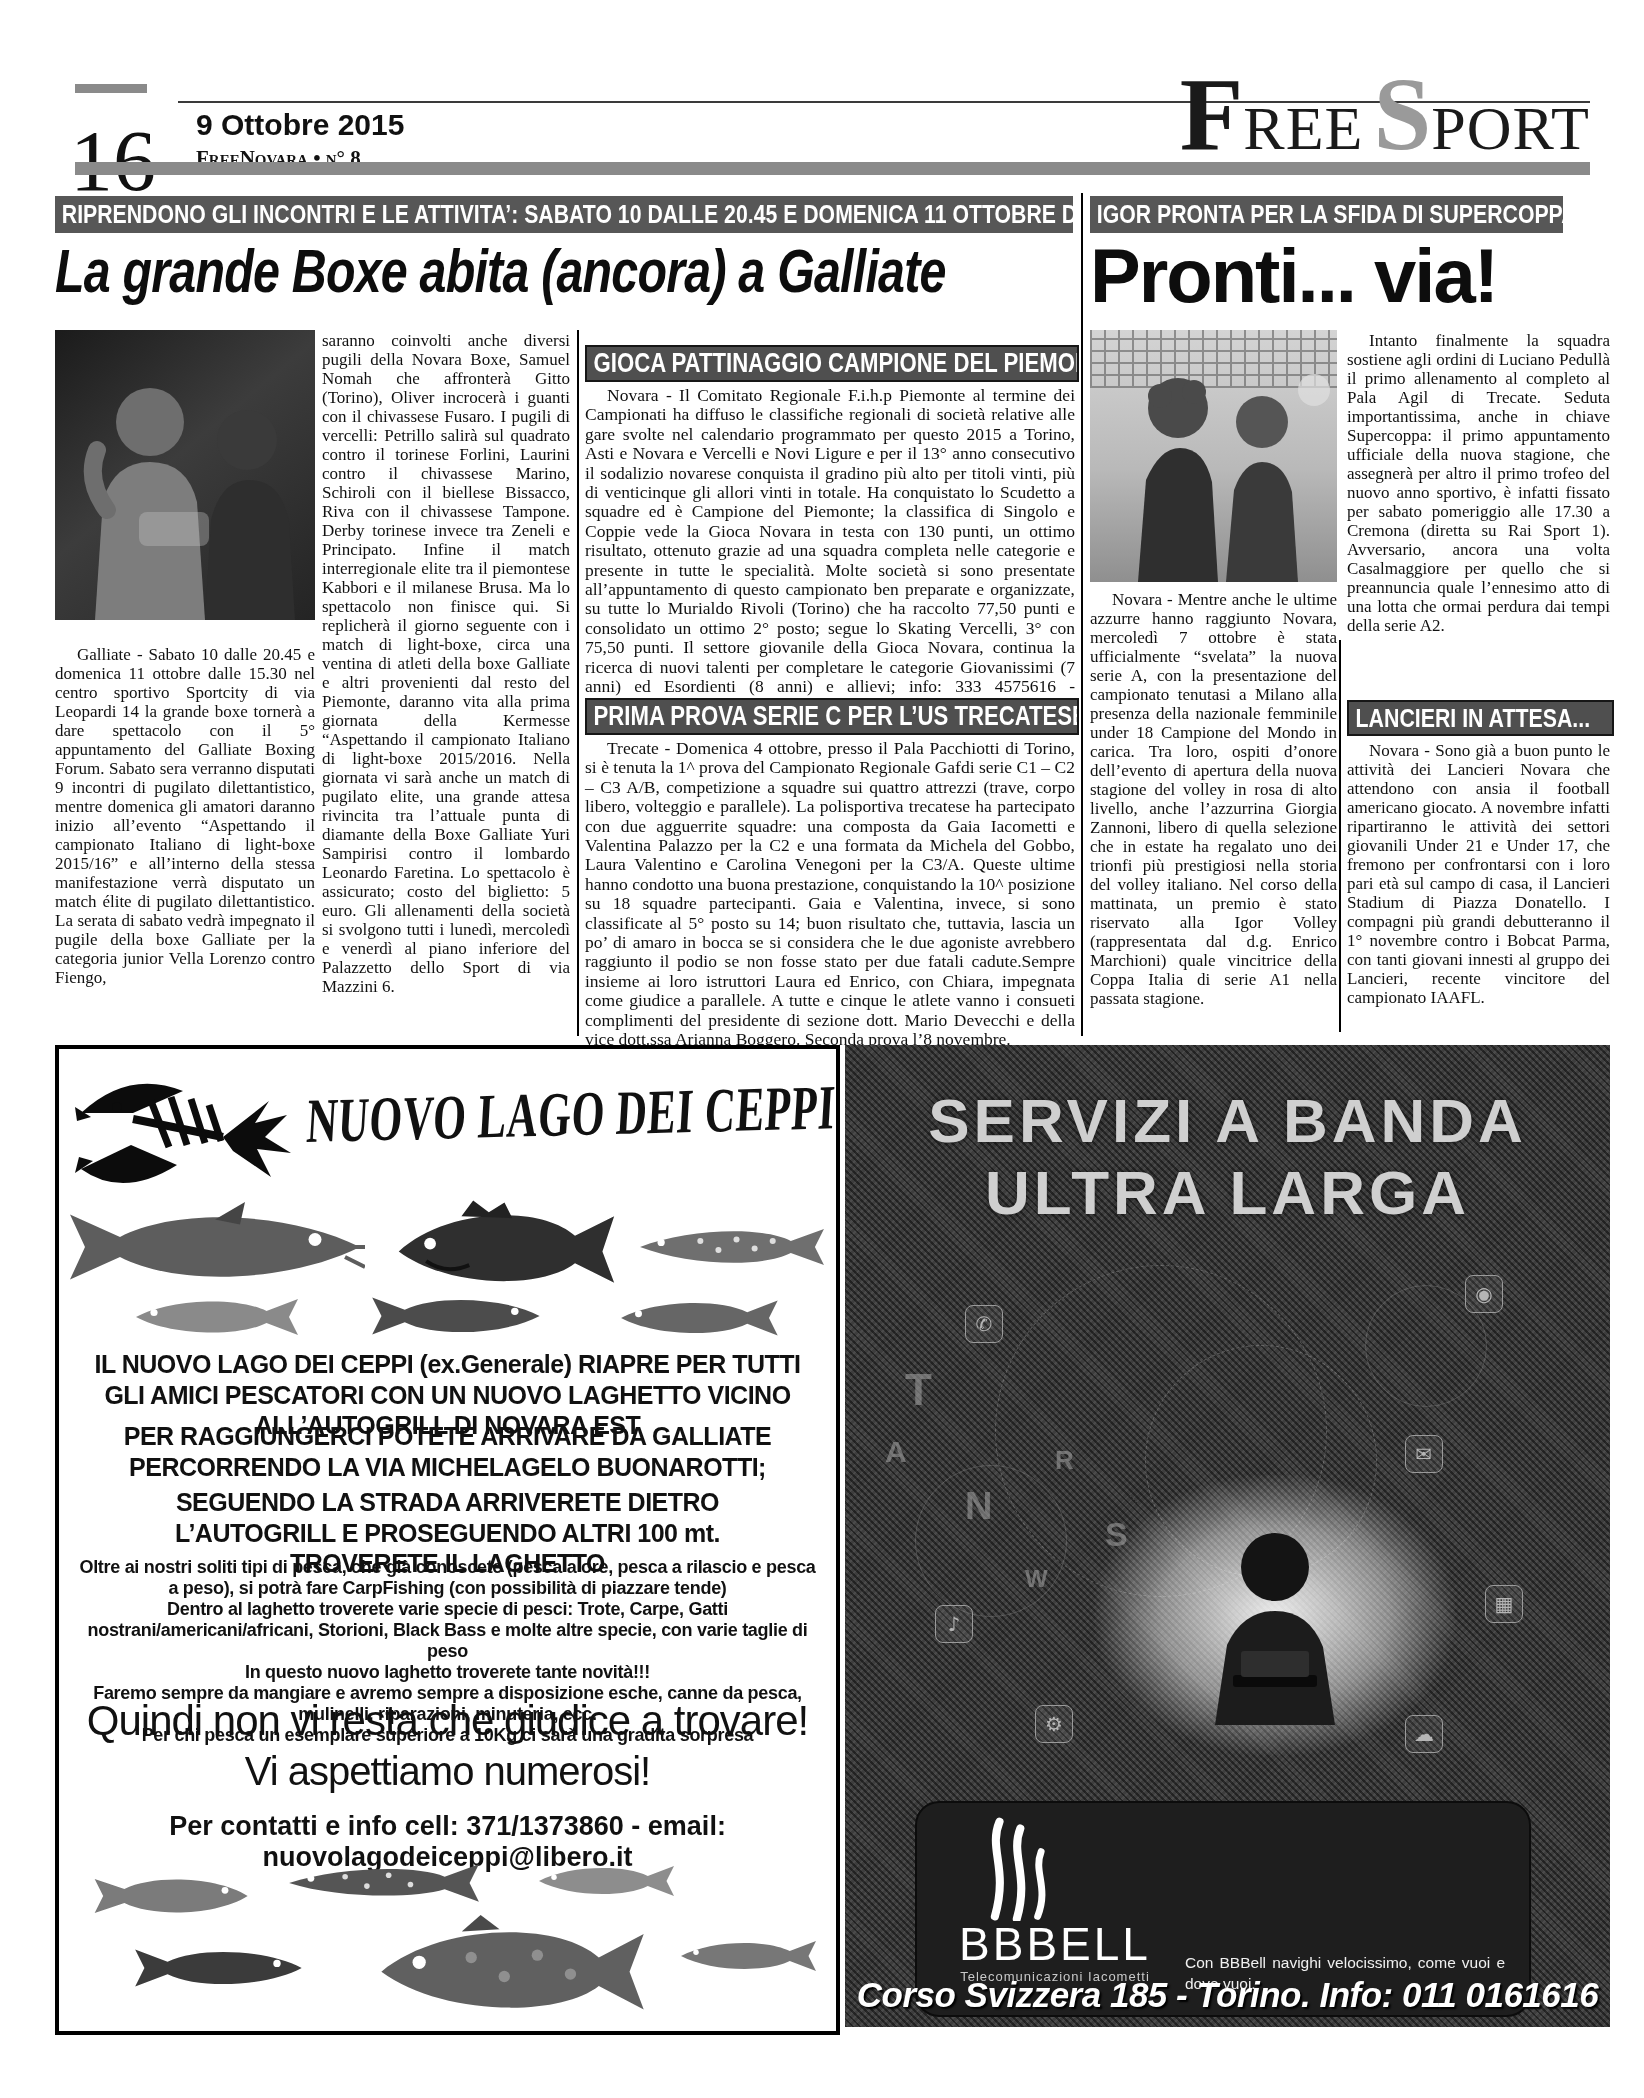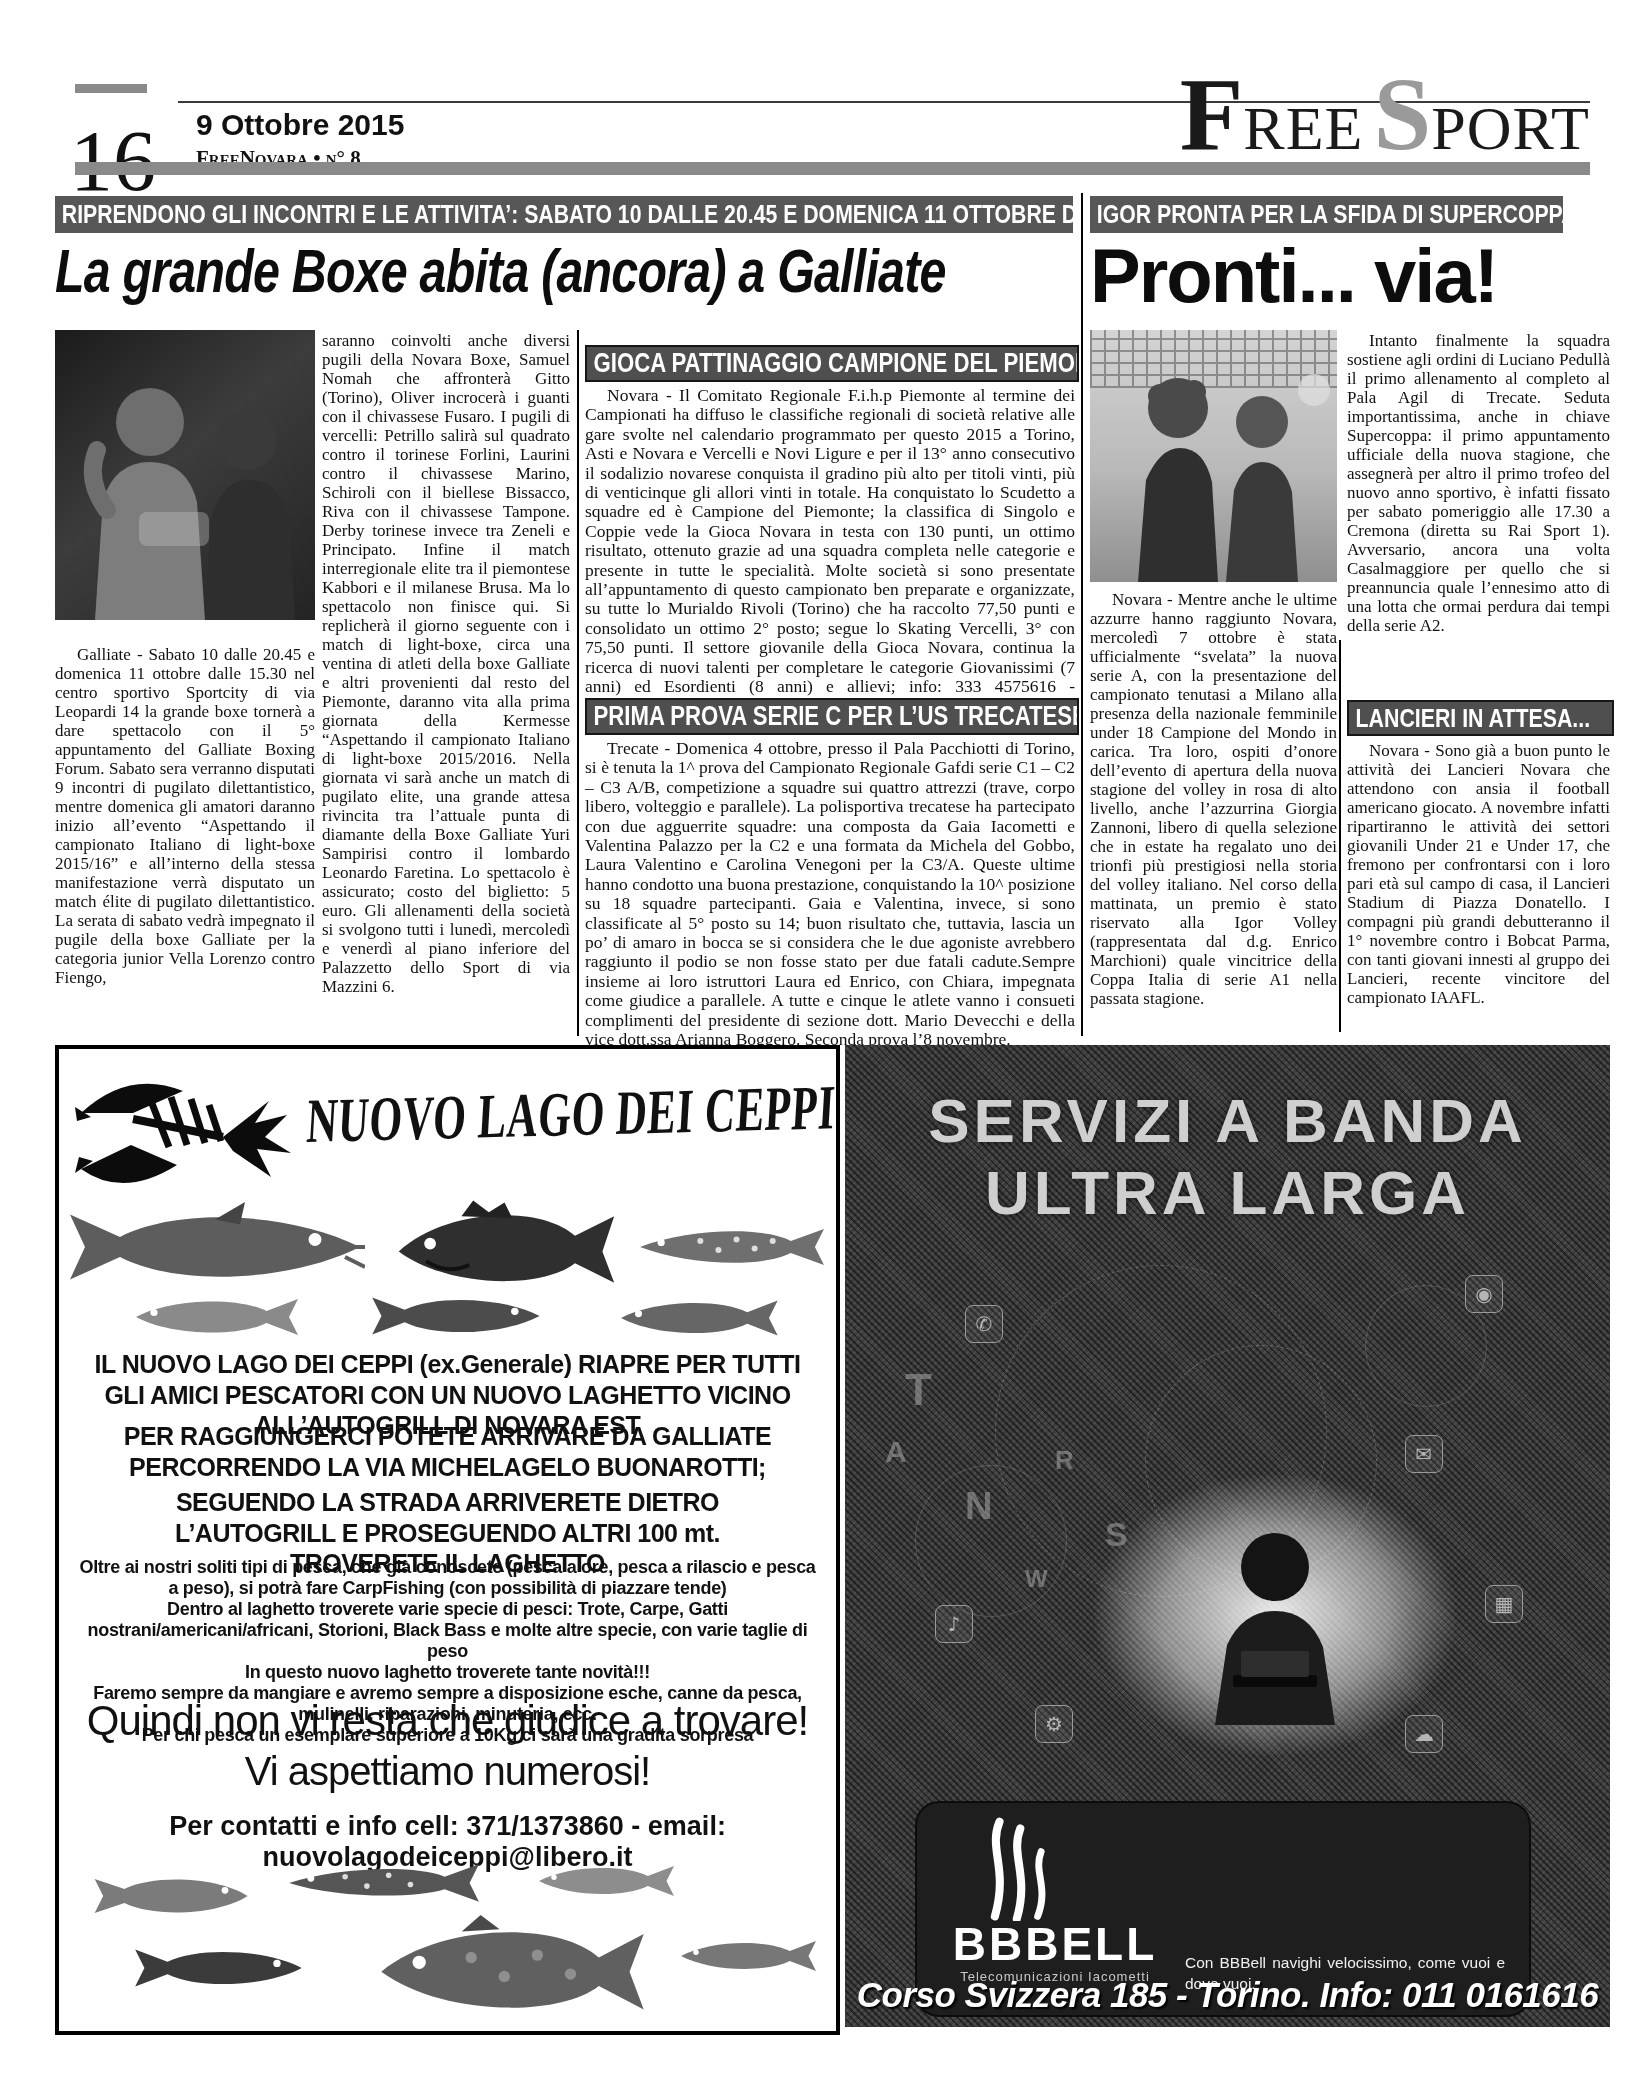--- a/index.html
+++ b/index.html
@@ -58,21 +58,21 @@
   .bbbell-headline{font-family:"Liberation Sans",sans-serif;font-weight:bold;font-size:62px;line-height:1.15;
                    color:#cfcfcf;text-align:center;letter-spacing:4px;text-shadow:0 0 6px rgba(0,0,0,.6);}
   .ring{position:absolute;border:1px dashed #9a9a9a;border-radius:50%;opacity:.45;}
   .ring.solid{border-style:solid;opacity:.3;}
   .chip{position:absolute;width:36px;height:36px;border:1px solid #9a9a9a;border-radius:8px;
         color:#b5b5b5;display:flex;align-items:center;justify-content:center;font-size:20px;
         background:rgba(255,255,255,.06);font-family:"DejaVu Sans",sans-serif;}
   .scatter-letter{position:absolute;color:#a5a5a5;font-family:"Liberation Sans",sans-serif;font-weight:bold;opacity:.55;}
   .cloud{position:absolute;background:radial-gradient(ellipse at center,rgba(255,255,255,.9) 0%,rgba(255,255,255,.45) 45%,rgba(255,255,255,0) 72%);}
   .bbbell-panel{position:absolute;background:#1e1e1e;border-radius:22px;box-shadow:0 0 0 2px #0c0c0c;}
-  .bbbell-logo-word{font-family:"Liberation Sans",sans-serif;font-weight:bold;font-size:46px;color:#fff;letter-spacing:3px;line-height:1;}
+  .bbbell-logo-word{font-family:"Liberation Sans",sans-serif;font-weight:normal;font-size:46px;color:#fff;letter-spacing:3px;line-height:1;}
   .bbbell-logo-sub{font-family:"Liberation Sans",sans-serif;font-size:13px;color:#c9c9c9;letter-spacing:1px;}
   .bbbell-body{font-family:"Liberation Sans",sans-serif;font-size:15.5px;line-height:1.35;color:#f0f0f0;text-align:justify;}
   .bbbell-addr{font-family:"Liberation Sans",sans-serif;font-weight:bold;font-style:italic;font-size:35px;color:#fff;
                text-align:center;text-shadow:2px 2px 2px #000;letter-spacing:-0.5px;}
   .fish{display:block;}
 </style>
 </head>
 <body>
 
 <div class="page">

